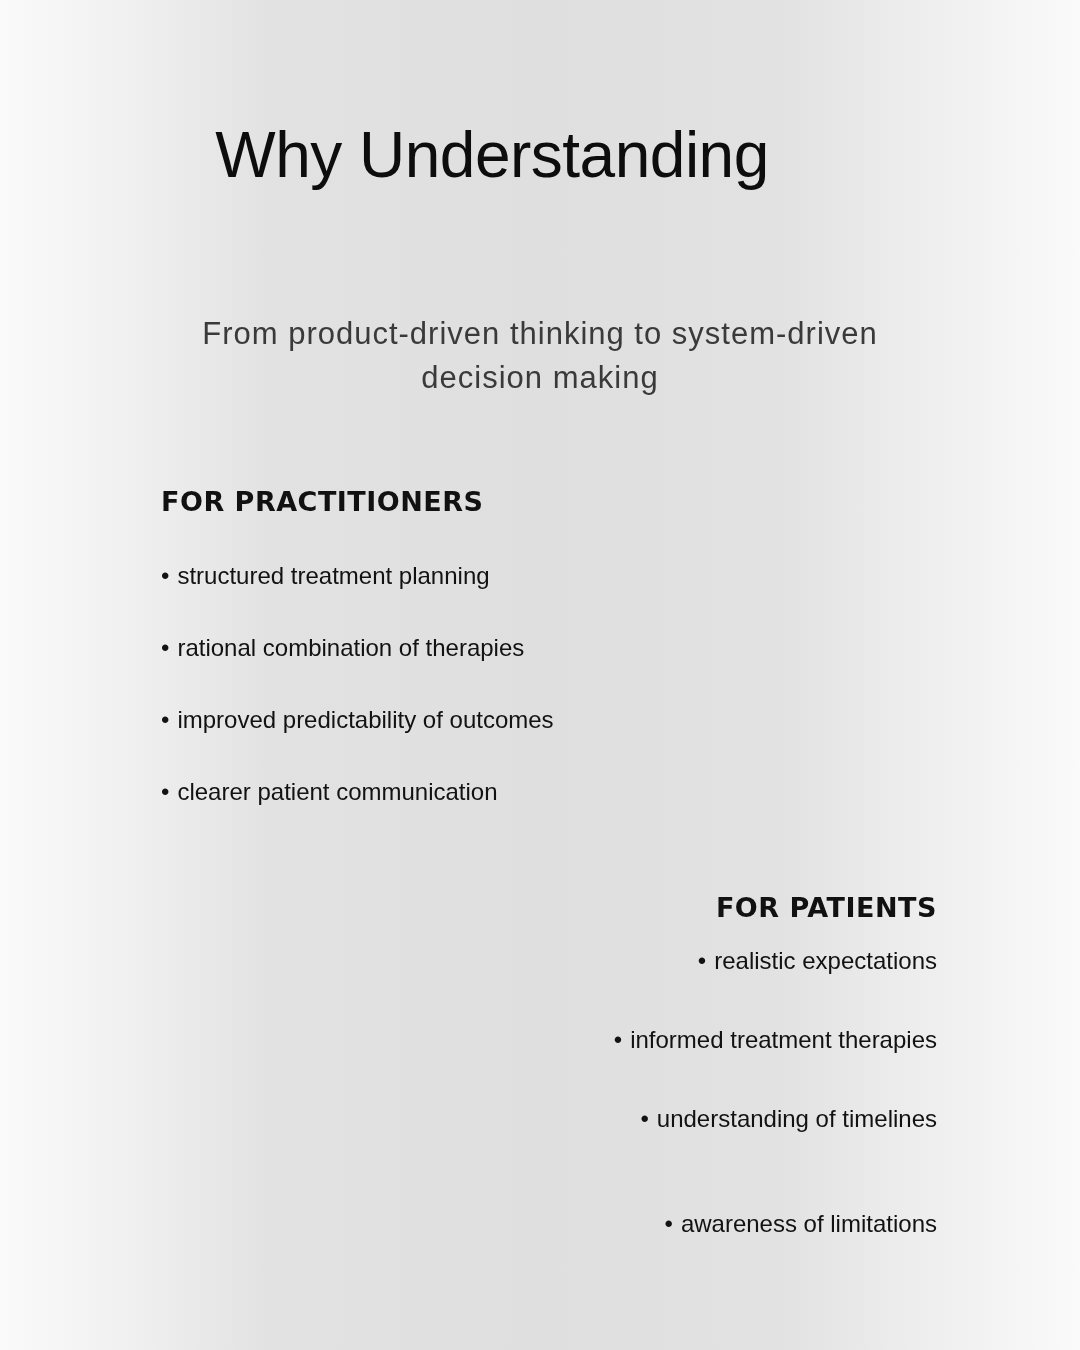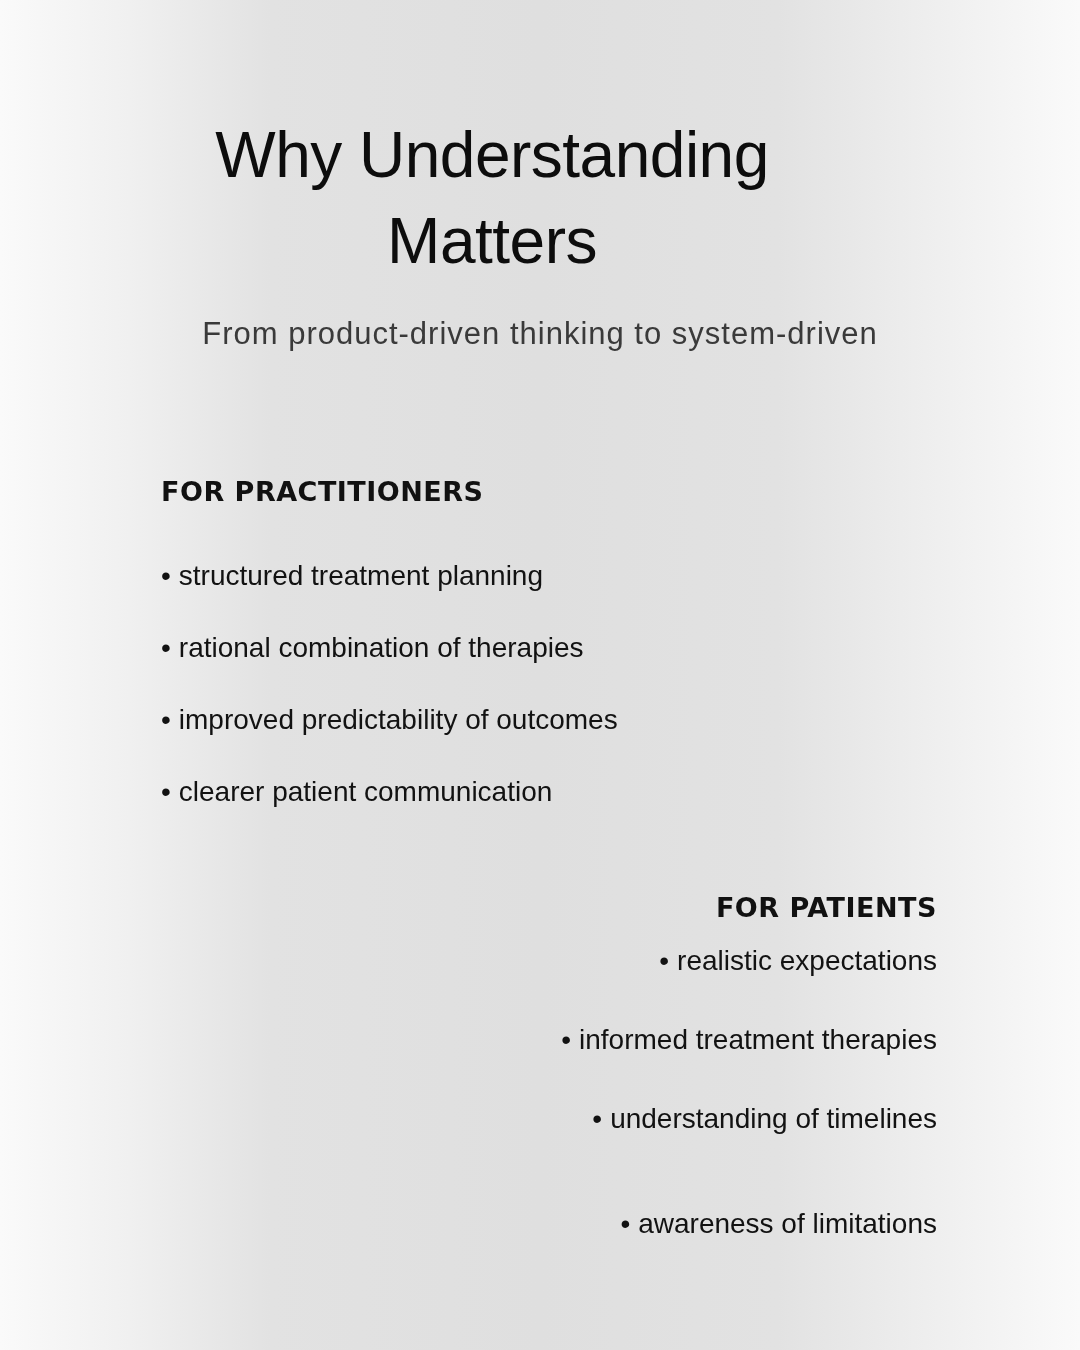--- a/index.html
+++ b/index.html
@@ -16,40 +16,40 @@
   }
   .subtitle {
     position: absolute; left: 0; width: 1080px; top: 312px;
     text-align: center; font-size: 31px; line-height: 44px; font-weight: 300;
     color: #3a3a3a; letter-spacing: 1px;
   }
   .heading {
     position: absolute; font-size: 27px; font-weight: 700; letter-spacing: 0.5px;
     font-family: "DejaVu Sans", sans-serif; color: #111;
   }
-  .h-pract { left: 161px; top: 476px; }
+  .h-pract { left: 161px; top: 486px; }
   .h-pat { right: 143px; top: 865px; text-align: right; margin-top: 27px; }
   .item {
-    position: absolute; font-size: 28px; line-height: 34px; color: #121212;
+    position: absolute; font-size: 24px; line-height: 34px; color: #121212;
     white-space: nowrap;
   }
   .left-item { left: 161px; }
   .right-item { right: 143px; text-align: center; }
   .bullet { margin-right: 8px; }
 </style>
 </head>
 <body>
 
 <div class="title">
   <div>Why Understanding</div>
-  <div>Matters</div>
 </div>
 
 <div class="subtitle">
   <div>From product-driven thinking to system-driven</div>
+  <div>decision making</div>
 </div>
 
 <div class="heading h-pract">FOR PRACTITIONERS</div>
 
 <div class="item left-item" style="top:559px"><span class="bullet">•</span><span>structured treatment planning</span></div>
 <div class="item left-item" style="top:631px"><span class="bullet">•</span><span>rational combination of therapies</span></div>
 <div class="item left-item" style="top:703px"><span class="bullet">•</span><span>improved predictability of outcomes</span></div>
 <div class="item left-item" style="top:775px"><span class="bullet">•</span><span>clearer patient communication</span></div>
 
 <div class="heading h-pat">FOR PATIENTS</div>

